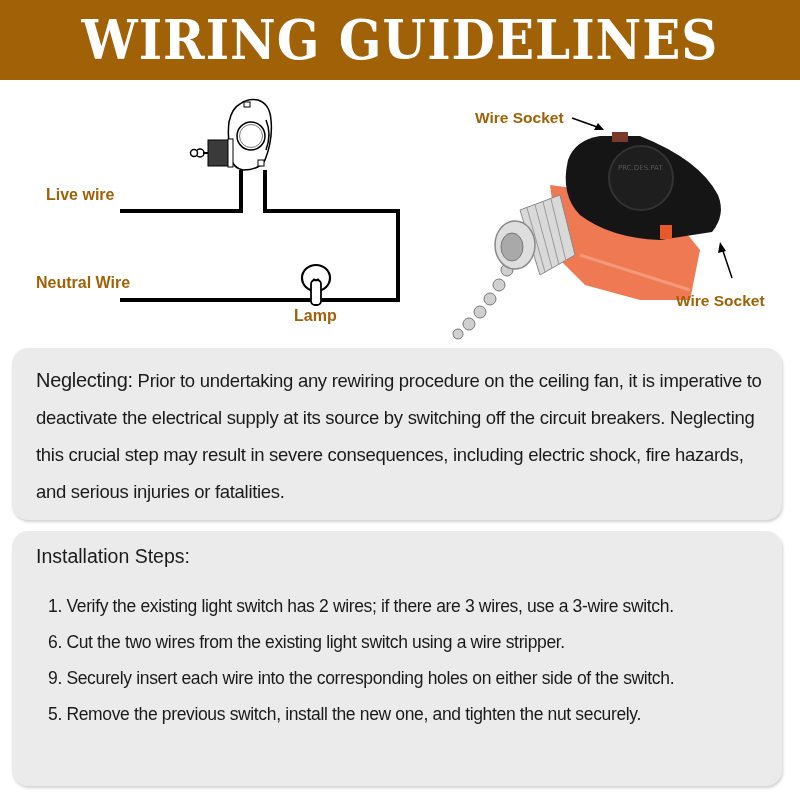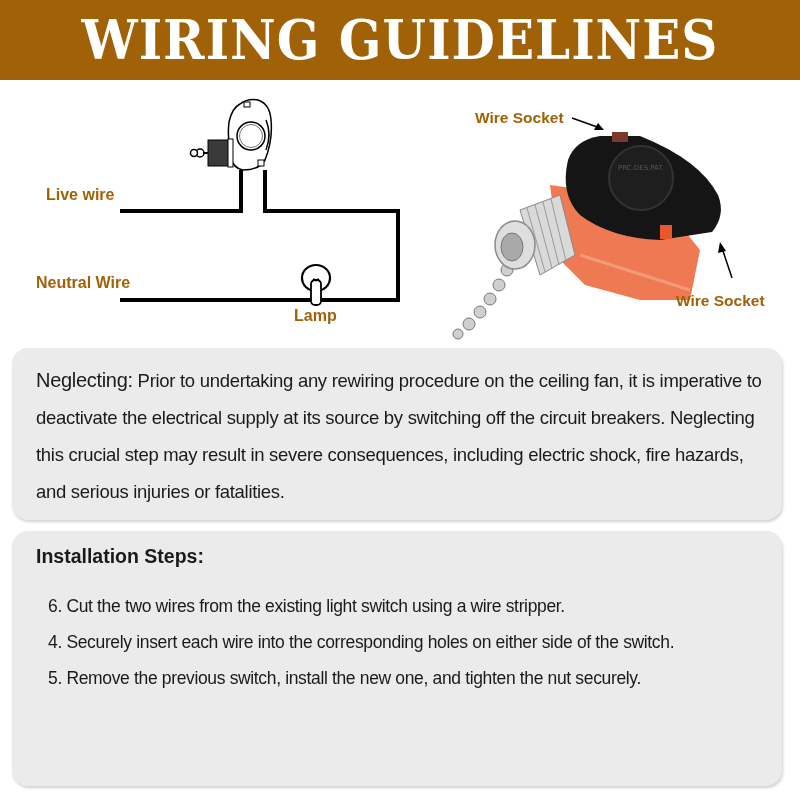--- a/index.html
+++ b/index.html
@@ -25,21 +25,21 @@
     box-shadow: 1px 2px 3px rgba(0,0,0,0.18);
   }
   .card.prec { top: 348px; height: 172px; }
   .card.steps { top: 531px; height: 255px; }
   .prec-text {
     position: absolute; left: 24px; top: 14px; width: 730px;
     font-size: 18.5px; line-height: 37px; color: #1a1a1a; letter-spacing: -0.3px;
   }
   .prec-label { font-size: 20px; }
   .steps-title {
-    position: absolute; left: 24px; top: 14px; font-weight: bold; font-size: 19.5px; color: #1a1a1a;
+    position: absolute; left: 24px; top: 14px; font-weight: normal; font-size: 19.5px; color: #1a1a1a;
   }
   .steps-list {
     position: absolute; left: 36px; top: 57px; margin: 0; padding: 0; list-style: none; width: 740px;
   }
   .steps-list li {
     font-size: 17.5px; line-height: 36px; color: #1a1a1a; white-space: nowrap; letter-spacing: -0.35px;
   }
 </style>
 </head>
 <body>
@@ -127,17 +127,18 @@
 
 <div class="card prec">
   <div class="prec-text">
     <span class="prec-label">Neglecting:</span><span> Prior to undertaking any rewiring procedure on the ceiling fan, it is imperative to deactivate the electrical supply at its source by switching off the circuit breakers. Neglecting this crucial step may result in severe consequences, including electric shock, fire hazards, and serious injuries or fatalities.</span>
   </div>
 </div>
 
 <div class="card steps">
   <div class="steps-title">Installation Steps:</div>
   <ol class="steps-list">
+    <li>1. Verify the existing light switch has 2 wires; if there are 3 wires, use a 3-wire switch.</li>
     <li>6. Cut the two wires from the existing light switch using a wire stripper.</li>
-    <li>4. Securely insert each wire into the corresponding holes on either side of the switch.</li>
+    <li>9. Securely insert each wire into the corresponding holes on either side of the switch.</li>
     <li>5. Remove the previous switch, install the new one, and tighten the nut securely.</li>
   </ol>
 </div>
 
 </body></html>

